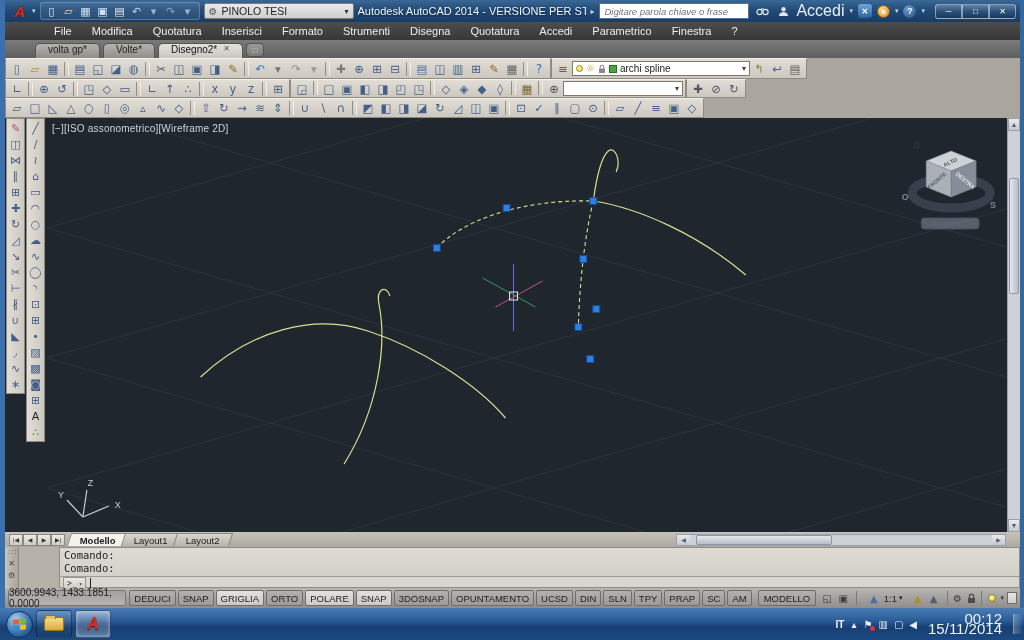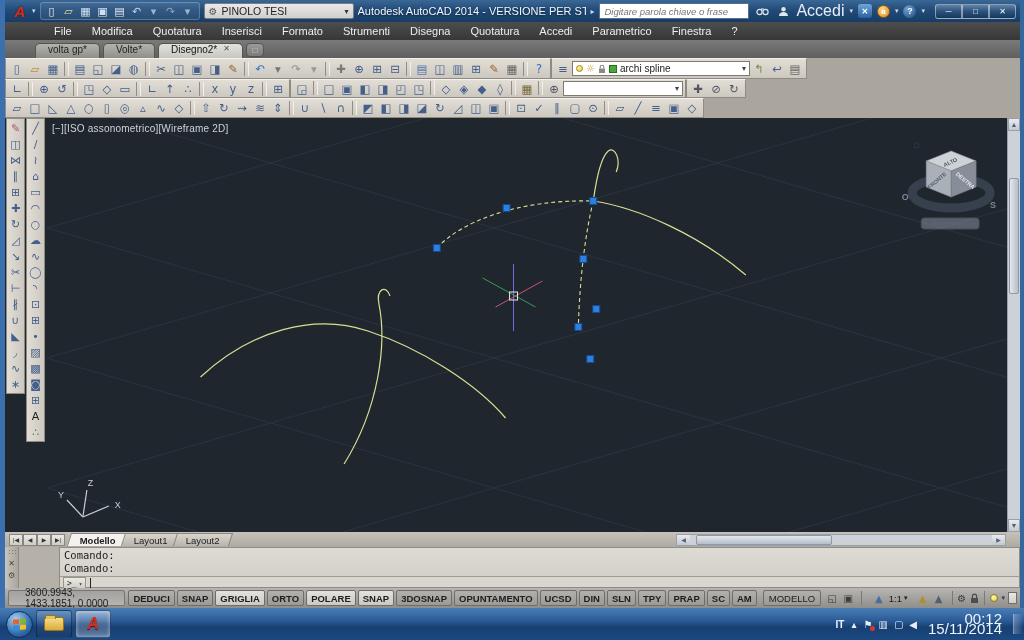--- a/index.html
+++ b/index.html
@@ -91,22 +91,22 @@
   .railbtn{font-size:8px;color:#4a463e;font-family:"DejaVu Sans",sans-serif;}
   .cmdmain{flex:1;display:flex;flex-direction:column;background:#d9d6cf;border:1px solid #908c84;margin-left:40px;}
   .cmdhist{flex:1;padding:1px 4px;font-family:"DejaVu Sans Mono",monospace;font-size:10.5px;color:#1c1c1c;line-height:13px;background:linear-gradient(#dedbd4,#d4d1ca);}
   .cmdinput{height:15px;border-top:1px solid #a09c94;display:flex;align-items:center;gap:4px;padding:0 3px;font-family:"DejaVu Sans Mono",monospace;font-size:10px;color:#222;}
   .promptbtn{display:flex;align-items:center;gap:2px;border:1px solid #999589;background:linear-gradient(#eceae5,#cfccc5);height:12px;padding:0 3px;font-size:8px;color:#333;}
   .caret{width:1px;height:11px;background:#222;animation:blink 1s steps(1) infinite;}
   @keyframes blink{50%{opacity:0;}}
 
   
   .statusbar{height:20px;background:linear-gradient(#b7b6b3,#8f8e8b);display:flex;align-items:center;padding:0 3px;gap:3px;font-size:9.5px;color:#1d1d1d;}
-  .coords{width:178px;height:16px;display:flex;align-items:center;padding:0 16px;background:linear-gradient(#a3a2a0,#b5b4b1);border:1px solid #777672;border-radius:2px;font-size:10px;}
-  .toggle{height:16px;display:flex;align-items:center;padding:0 4px;border:1px solid #6e6d6a;border-radius:2px;background:linear-gradient(#b2b1ae,#9b9a97);cursor:default;font-weight:bold;}
+  .coords{width:178px;height:16px;display:flex;align-items:center;padding:0 0;background:linear-gradient(#a3a2a0,#b5b4b1);border:1px solid #777672;border-radius:2px;font-size:10px;}
+  .toggle{height:16px;display:flex;align-items:center;padding:0 4px;border:1px solid #6e6d6a;border-radius:2px;background:linear-gradient(#b2b1ae,#9b9a97);cursor:default;}
   .toggle.on{background:linear-gradient(#e3e2df,#cac9c6);}
   .stspace{flex:1;}
   .stbtn{height:16px;display:flex;align-items:center;padding:0 5px;border:1px solid #6e6d6a;border-radius:2px;background:linear-gradient(#b2b1ae,#9b9a97);}
   .stic{width:16px;height:15px;display:flex;align-items:center;justify-content:center;font-family:"DejaVu Sans",sans-serif;font-size:10px;color:#3d3d3d;}
   .ssep{width:1px;height:14px;background:#7a7976;margin:0 2px;}
   .scalebtn{display:flex;align-items:center;gap:2px;height:16px;padding:0 4px;}
   .bulb2{width:8px;height:8px;border-radius:50%;background:radial-gradient(circle at 35% 30%,#fff6bd,#e9c830);border:1px solid #8f7d1d;}
   .cleanscreen{width:14px;height:12px;border:1px solid #6e6d6a;background:linear-gradient(#e8e7e4,#cfcecb);}
 
   

